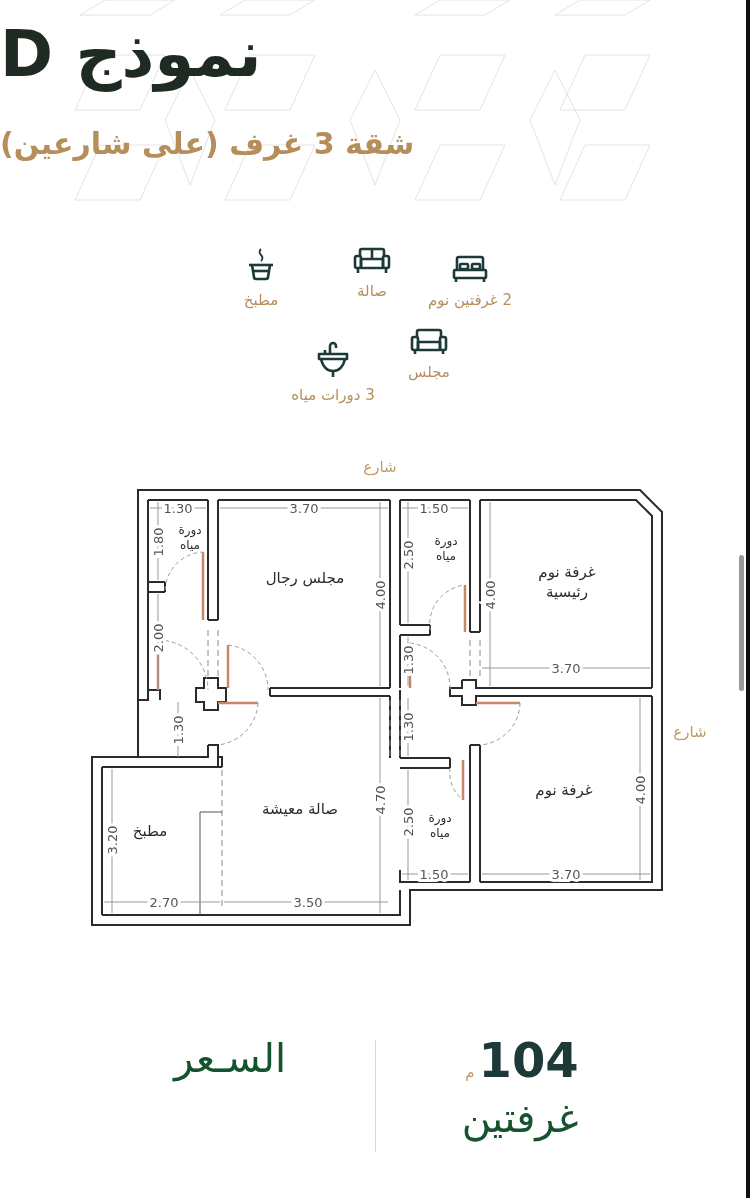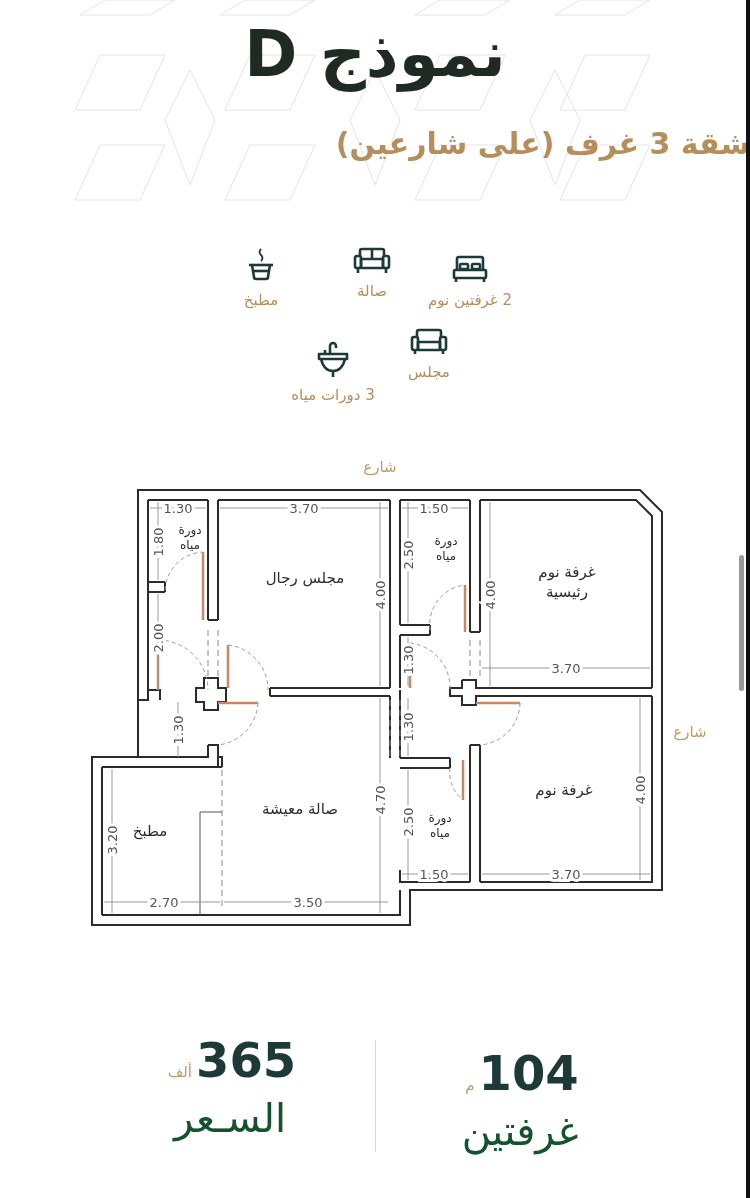--- a/index.html
+++ b/index.html
@@ -2,26 +2,26 @@
 <html><head>
 <meta charset="utf-8">
 <style>
   html, body { margin:0; padding:0; }
   body {
     width:750px; height:1198px; overflow:hidden; background:#ffffff;
     font-family:"DejaVu Sans", sans-serif; position:relative;
   }
   .pattern { position:absolute; left:0; top:0; width:750px; height:220px; }
   .title {
-    position:absolute; left:0; width:750px; top:14px; text-align:center;
+    position:absolute; left:0; width:750px; top:14px; text-align:left;
     font-size:64px; font-weight:bold; color:#1f2a22; line-height:80px;
     direction:rtl;
   }
   .subtitle {
-    position:absolute; left:0; width:750px; top:122px; text-align:right;
+    position:absolute; left:0; width:750px; top:122px; text-align:left;
     font-size:30px; font-weight:bold; color:#b58e5c; direction:rtl; line-height:44px;
   }
   .feature {
     position:absolute; width:130px; text-align:center; direction:rtl;
   }
   .feature svg { display:block; margin:0 auto; }
   .feature .lbl { font-size:15px; color:#b58e5c; margin-top:6px; }
   .plan { position:absolute; left:0; top:440px; width:750px; height:520px; }
   .plan text { font-family:"DejaVu Sans", sans-serif; }
   .stats { position:absolute; left:0; top:1030px; width:750px; height:130px; }
@@ -252,29 +252,26 @@
     <text x="190" y="534">دورة</text>
     <text x="190" y="549">مياه</text>
     <text x="446" y="545">دورة</text>
     <text x="446" y="560">مياه</text>
     <text x="440" y="822">دورة</text>
     <text x="440" y="837">مياه</text>
   </g>
 </svg>
 
 <div class="stats">
-  <div class="stat" style="left:400px;margin-top:13px;">
+  <div class="stat" style="left:400px;">
     <div>
       <span class="num">104</span><span class="unit">م</span>
     </div>
     <div class="cap">غرفتين</div>
   </div>
   <div class="divider"></div>
   <div class="stat" style="left:110px;">
-    <div>
-      <span class="num">365</span><span class="unit">ألف</span>
-    </div>
     <div class="cap">السـعر</div>
   </div>
 </div>
 
 <div class="scrollbar"></div>
 <div class="edge"></div>
 
 </body></html>

